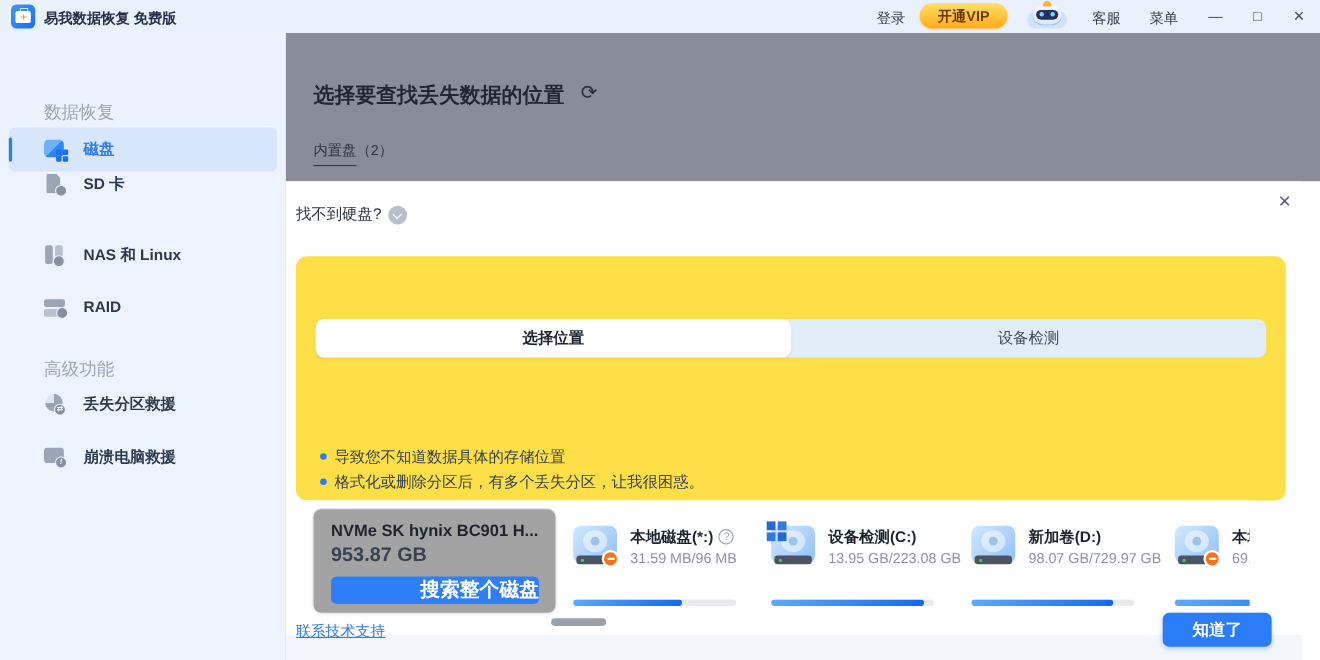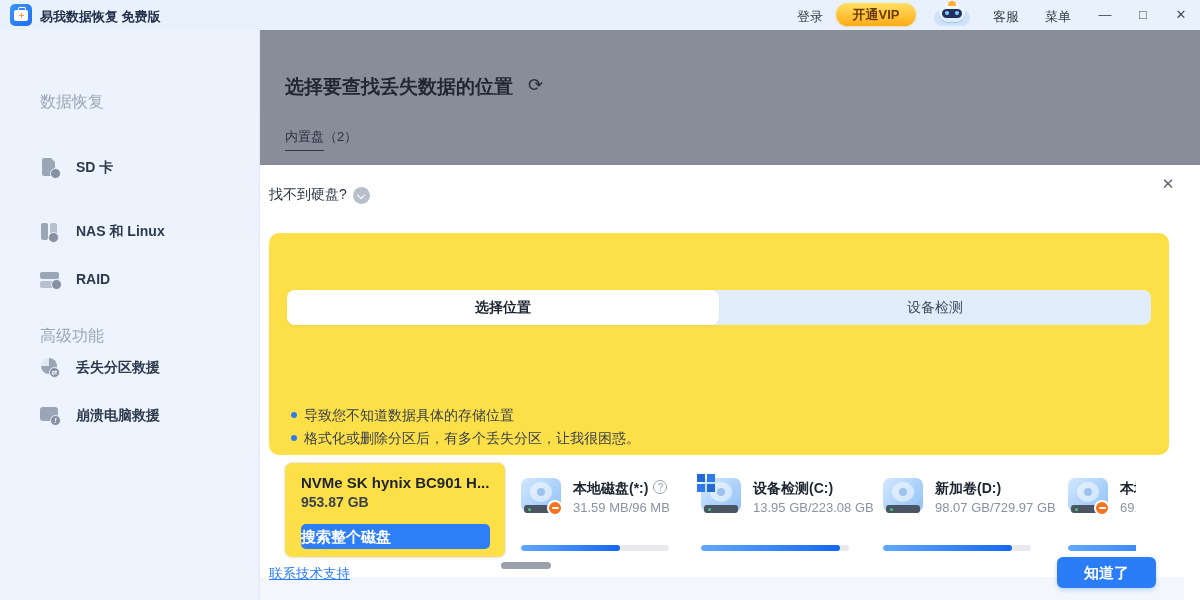--- a/index.html
+++ b/index.html
@@ -91,26 +91,26 @@
   .tab { position:absolute; top:0; width:432px; height:35px; text-align:center; line-height:35px; font-size:14px; cursor:pointer; }
   .tab.active { left:0; background:#fff; border-radius:8px; font-weight:bold; color:#1c2430; box-shadow:0 1px 3px rgba(40,70,120,.08); }
   .tab.inactive { left:432px; color:#3f4b5e; }
   .intro-bold { position:absolute; left:35px; top:152px; font-size:14px; font-weight:bold; color:#1b1b1b; }
   .bullet { position:absolute; left:35px; font-size:14px; color:#39404d; }
   .bullet:before { content:""; position:absolute; left:-13px; top:5px; width:6px; height:6px; border-radius:50%; background:#2e7cf3; }
   .b1 { top:174px; } .b2 { top:197px; }
 
   
   .cards-clip { position:absolute; left:25px; top:290px; width:867px; height:105px; background:#fff; overflow:hidden; }
-  .disk-card { position:absolute; left:15px; top:7px; width:222px; height:96px; background:#fde047;
+  .disk-card { position:absolute; left:15px; top:7px; width:222px; height:96px; background:#a3a3a3;
                border:1px solid #e7ecf4; border-radius:8px; box-shadow:0 1px 3px rgba(30,60,110,.05); cursor:pointer; }
   .dc-name { position:absolute; left:16px; top:11px; width:192px; font-size:15px; font-weight:bold; color:#1c2430; white-space:nowrap; overflow:hidden; }
-  .dc-size { position:absolute; left:16px; top:31px; font-size:14px; font-weight:bold; color:#3a4250; }
+  .dc-size { position:absolute; left:16px; top:31px; font-size:18px; font-weight:bold; color:#3a4250; }
   .dc-btn { position:absolute; left:16px; top:61px; width:189px; height:25px; background:#2d7ef7; border-radius:5px;
-            color:#fff; font-size:15px; font-weight:bold; text-align:left; line-height:25px; cursor:pointer; }
+            color:#fff; font-size:18px; font-weight:bold; text-align:right; line-height:25px; cursor:pointer; }
   .part-card { position:absolute; top:7px; width:170px; height:96px; cursor:pointer; }
   .pc2 { left:250px; } .pc3 { left:430px; } .pc4 { left:612px; } .pc5 { left:797px; }
   .hdd { position:absolute; left:2px; top:16px; width:42px; height:40px; }
   .hdd .body { position:absolute; left:0; top:0; width:40px; height:34px; border-radius:7px;
                background:linear-gradient(135deg,#d3e8fe,#8fc0f6); }
   .hdd .platter { position:absolute; left:9px; top:4px; width:22px; height:20px; border-radius:50%; background:rgba(255,255,255,.5); }
   .hdd .platter:before { content:""; position:absolute; left:7px; top:6px; width:8px; height:8px; border-radius:50%; background:rgba(150,190,235,.9); }
   .hdd .base { position:absolute; left:3px; top:27px; width:34px; height:8px; border-radius:3px; background:#4a5462; }
   .hdd .led { position:absolute; left:7px; top:30px; width:3px; height:3px; border-radius:50%; background:#3ecb6e; }
   .badge-minus { position:absolute; left:26px; top:22px; width:16px; height:16px; border-radius:50%;
@@ -158,20 +158,33 @@
     <div class="tb-link tb-service">客服</div>
     <div class="tb-link tb-menu">菜单</div>
     <div class="winctl wc-min">—</div>
     <div class="winctl wc-max">□</div>
     <div class="winctl wc-close">✕</div>
   </div>
 
   <div class="sidebar">
     <div class="side-label" style="top:62px">数据恢复</div>
 
+    <div class="side-item active" style="top:86px">
+      <span class="accent"></span>
+      <span class="icon24 ic-disk">
+        <i class="body"></i>
+          <span class="grid">
+            <i></i>
+            <i></i>
+            <i></i>
+            <i></i>
+          </span>
+      </span>
+      <span class="lbl">磁盘</span>
+    </div>
 
     <div class="side-item" style="top:118px">
       <span class="icon24 ic-sd">
         <i class="gico card"></i>
           <i class="gbadge"></i>
       </span>
       <span class="lbl">SD 卡</span>
     </div>
 
     <div class="side-item" style="top:182px">

